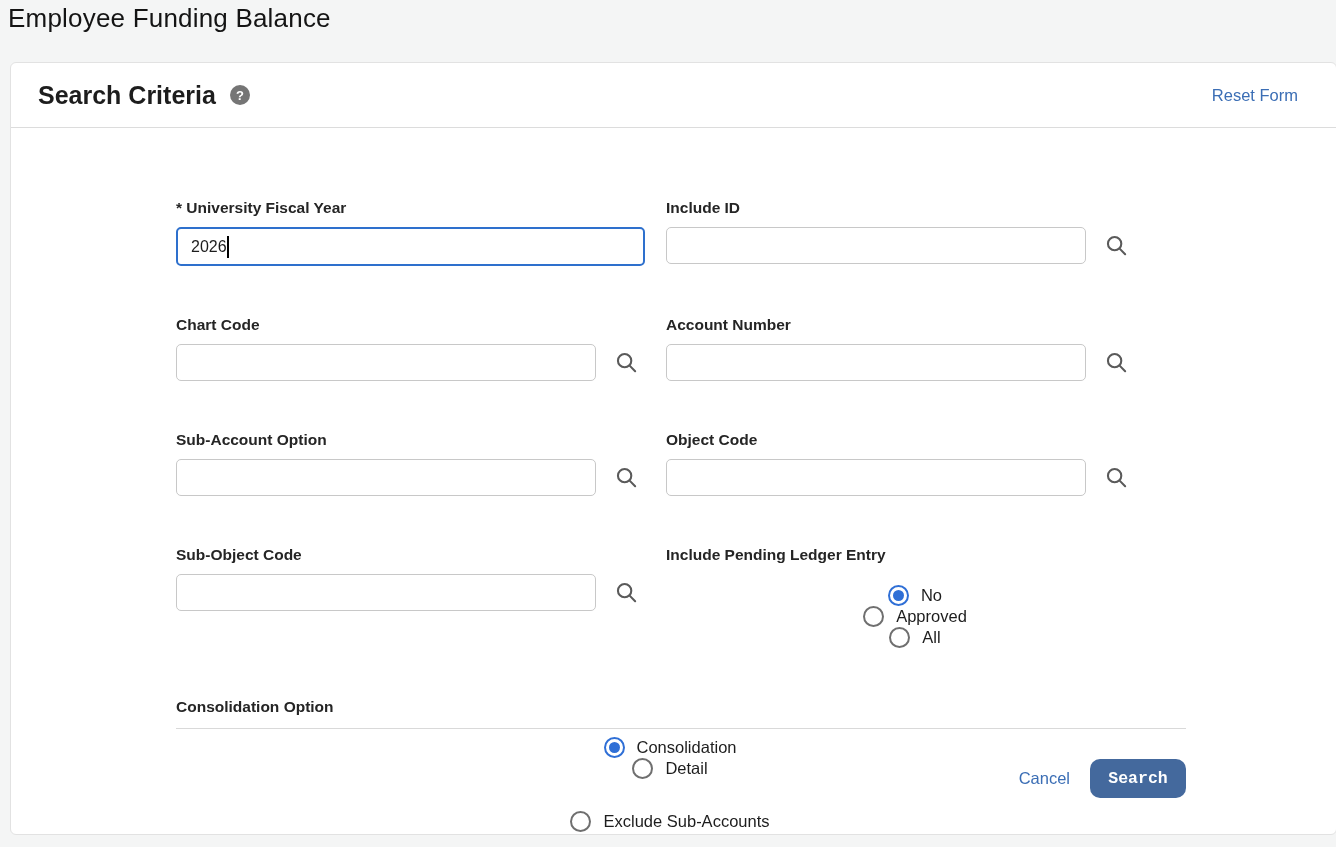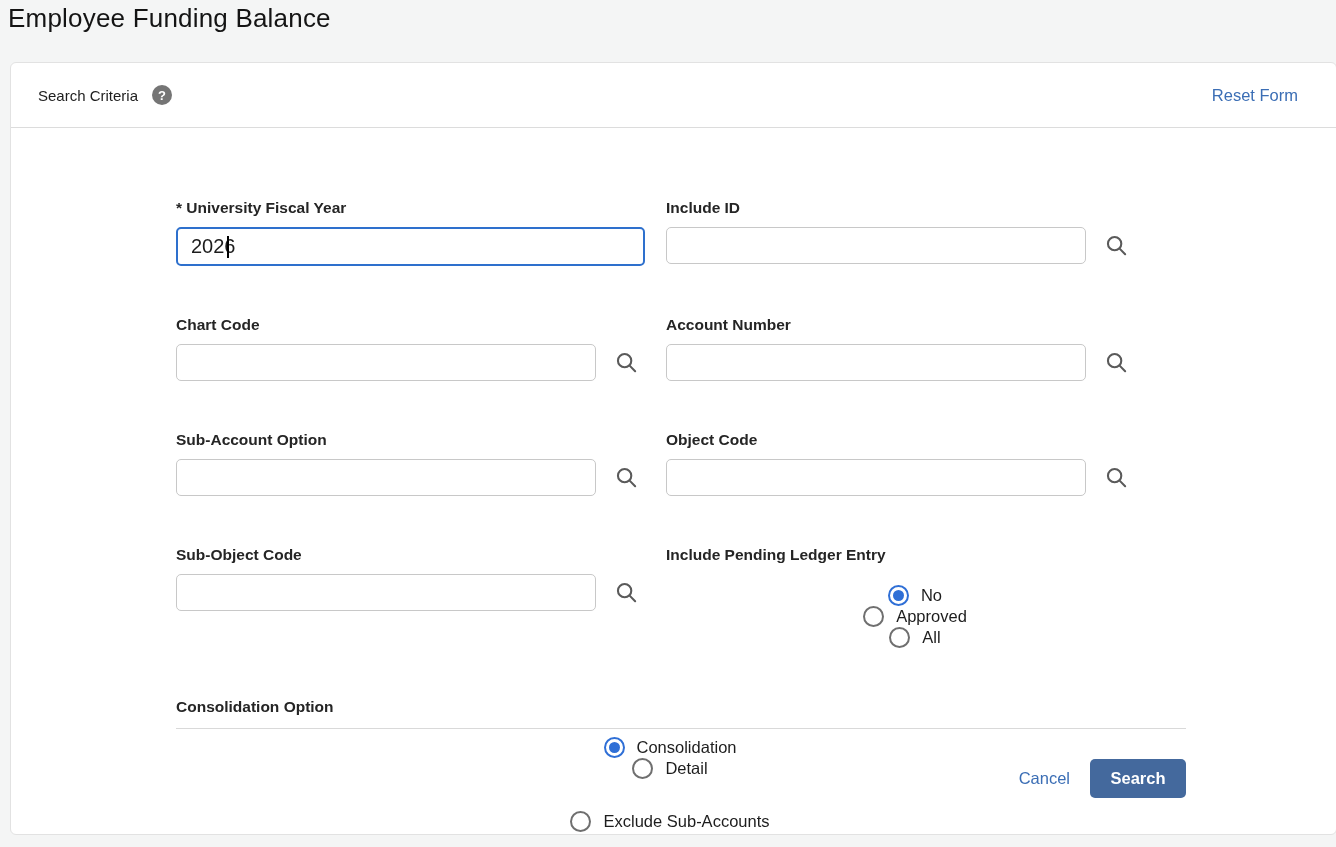--- a/index.html
+++ b/index.html
@@ -20,21 +20,21 @@
     width:1327px; height:773px;
     background:#fff;
     border:1px solid #e2e2e2;
     border-radius:6px;
   }
   .card-header {
     height:65px; display:flex; align-items:center;
     padding:0 25px 0 27px;
     border-bottom:1px solid #dcdcdc;
   }
-  .card-title { font-size:15px; color:#1d1d1d; }
+  .card-title { font-size:25px; color:#1d1d1d;font-weight:bold; }
   .help-icon {
     width:20px; height:20px; border-radius:50%;
     background:#757575; color:#fff;
     font-size:13px; font-weight:bold;
     display:flex; align-items:center; justify-content:center;
     margin-left:14px; cursor:pointer;
   }
   .reset-link {
     margin-left:auto; margin-right:13px;
     color:#3b6eb5; font-size:16.5px; font-weight:500;
@@ -48,21 +48,21 @@
   .col-right { width:525px; flex:none; }
   .field-label {
     font-size:15.5px; font-weight:bold; color:#252525;
     line-height:17px; margin-bottom:11px; display:block;
   }
   .input-wrap { display:flex; align-items:center; position:relative; }
   .text-input {
     width:420px; height:37px;
     border:1px solid #c8c8c8; border-radius:5px;
     padding:12px 13px;
-    font-size:20px; color:#1d1d1d;
+    font-size:16px; color:#1d1d1d;
     font-family:"Liberation Sans", sans-serif;
     background:#fff; outline:none;
   }
   .text-input.focused {
     width:469px; height:39px;
     border:2px solid #2e70cd;
   }
   .caret {
     position:absolute; left:51px; top:9px;
     width:1.5px; height:22px; background:#000;
@@ -93,23 +93,23 @@
     position:absolute; top:696px; left:165px; width:1010px;
     display:flex; justify-content:flex-end; align-items:center;
   }
   .cancel-link {
     color:#3b6eb5; font-size:16.5px; font-weight:500;
     text-decoration:none; cursor:pointer; margin-right:20px;margin-left:29px;
   }
   .search-button {
     width:96px; height:39px;
     background:#44699d; color:#fff;
-    border:none; border-radius:5px;
+    border:none; border-radius:10px;
     font-size:16.5px; font-weight:bold;
-    font-family:Liberation Sans, sans-serif;
+    font-family:Liberation Mono, monospace;
     cursor:pointer;
   }
 </style>
 </head>
 <body>
 
 <div class="page-title">Employee Funding Balance</div>
 
 <div class="card">
 

